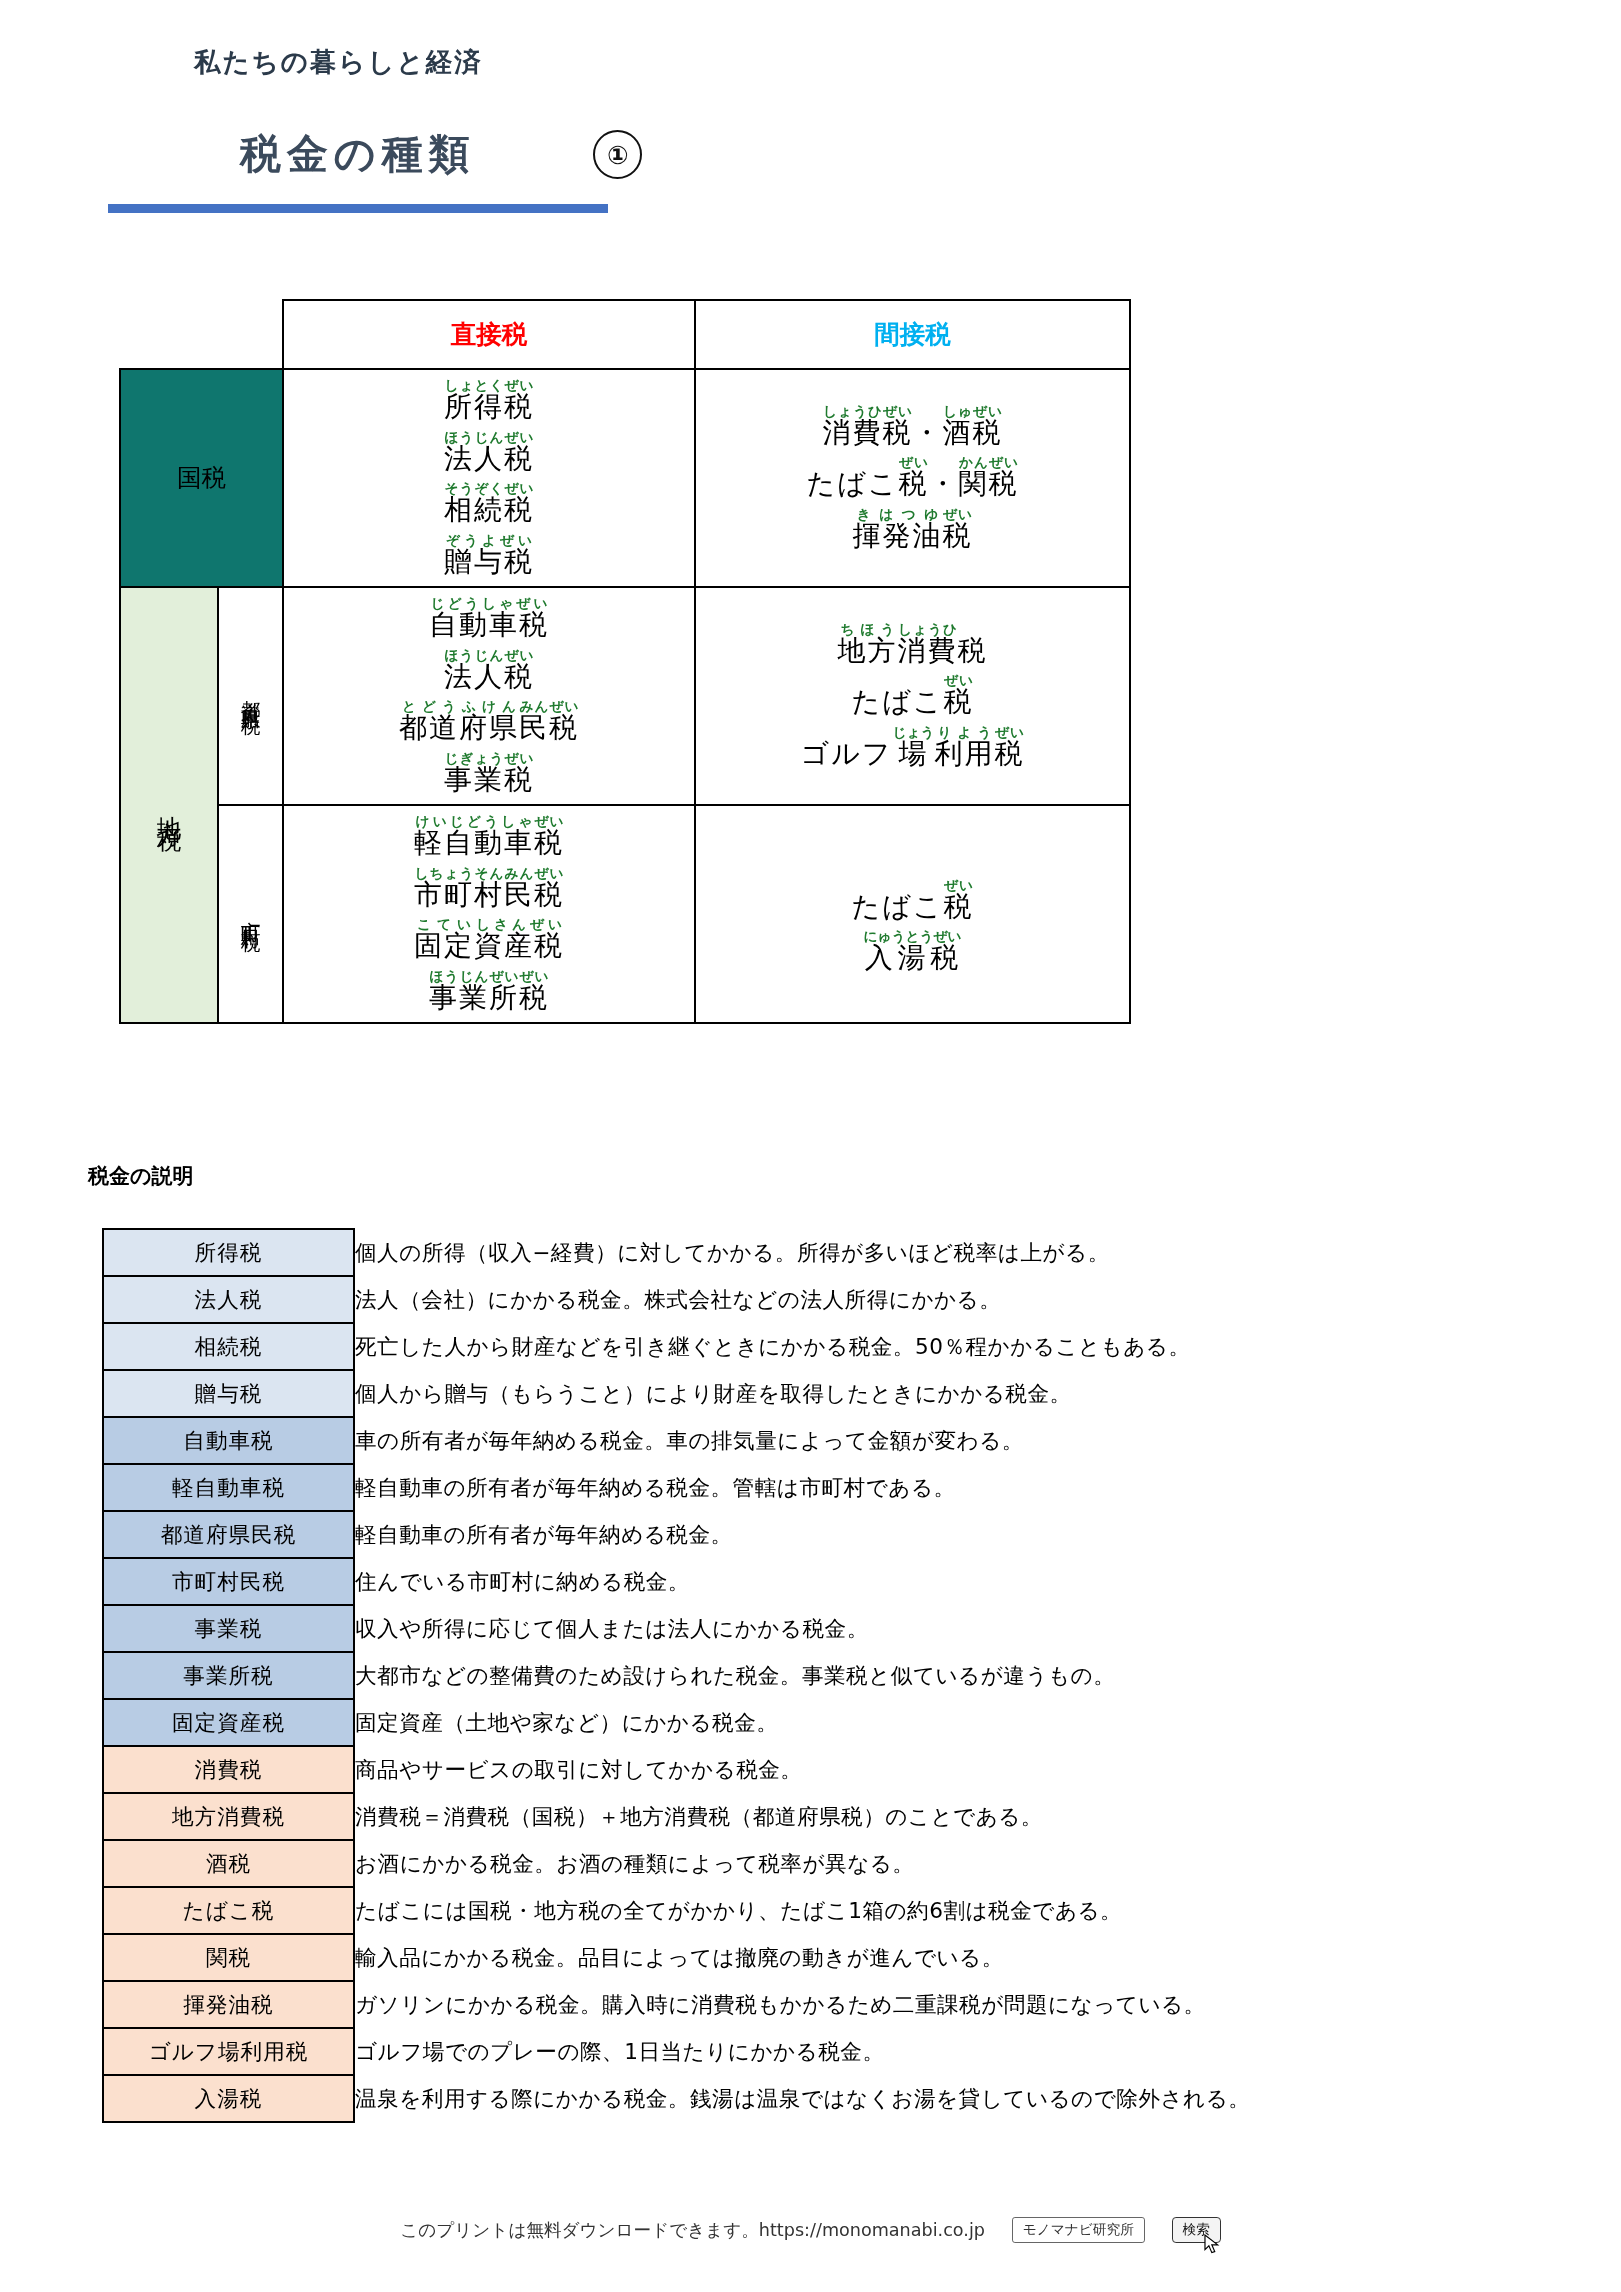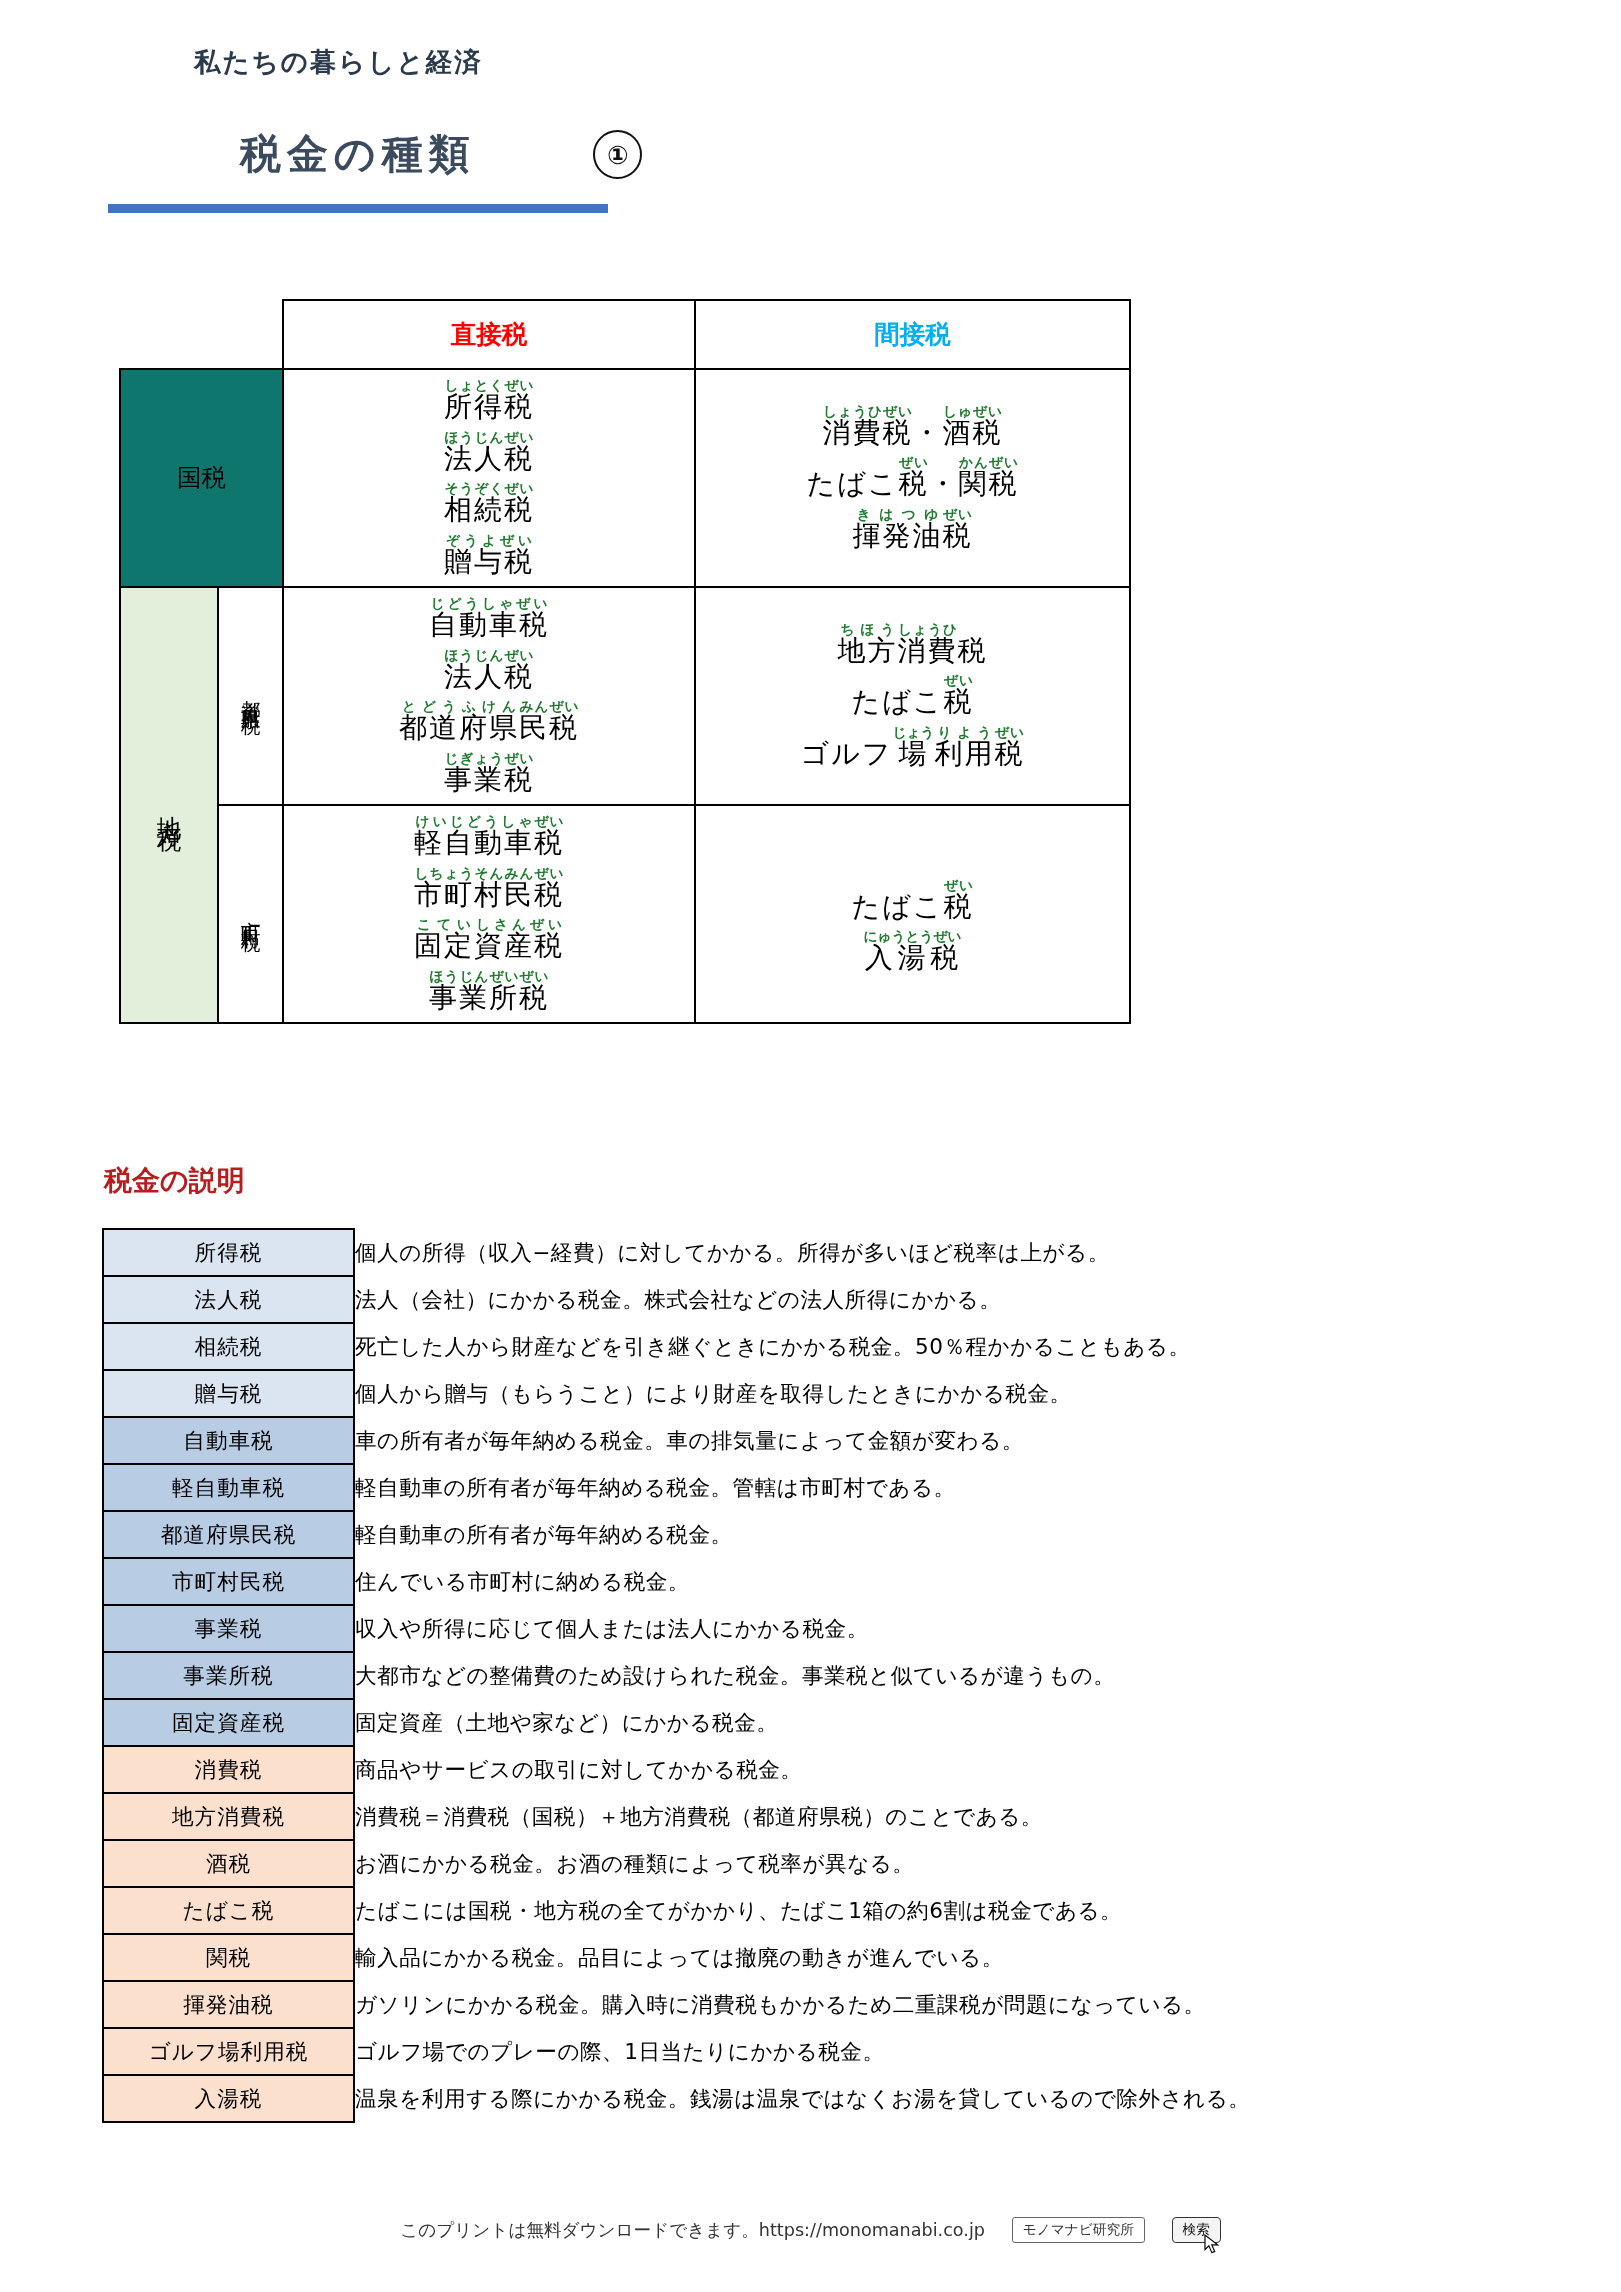--- a/index.html
+++ b/index.html
@@ -138,25 +138,25 @@
     line-height: 1.1;
   }
   .big-kanji {
     font-size: 28px;
     letter-spacing: 2px;
   }
 
   
   .exp-heading {
     position: absolute;
-    left: 104px;
+    left: 88px;
     top: 1162px;
-    font-size: 28px;
-    font-weight: bold;
-    color: #b91c1c;
+    font-size: 21px;
+    font-weight: bold;
+    color: #000000;
   }
   .exp-table {
     position: absolute;
     left: 102px;
     top: 1228px;
     width: 1411px;
     border-collapse: collapse;
     table-layout: fixed;
   }
   .exp-table td {

